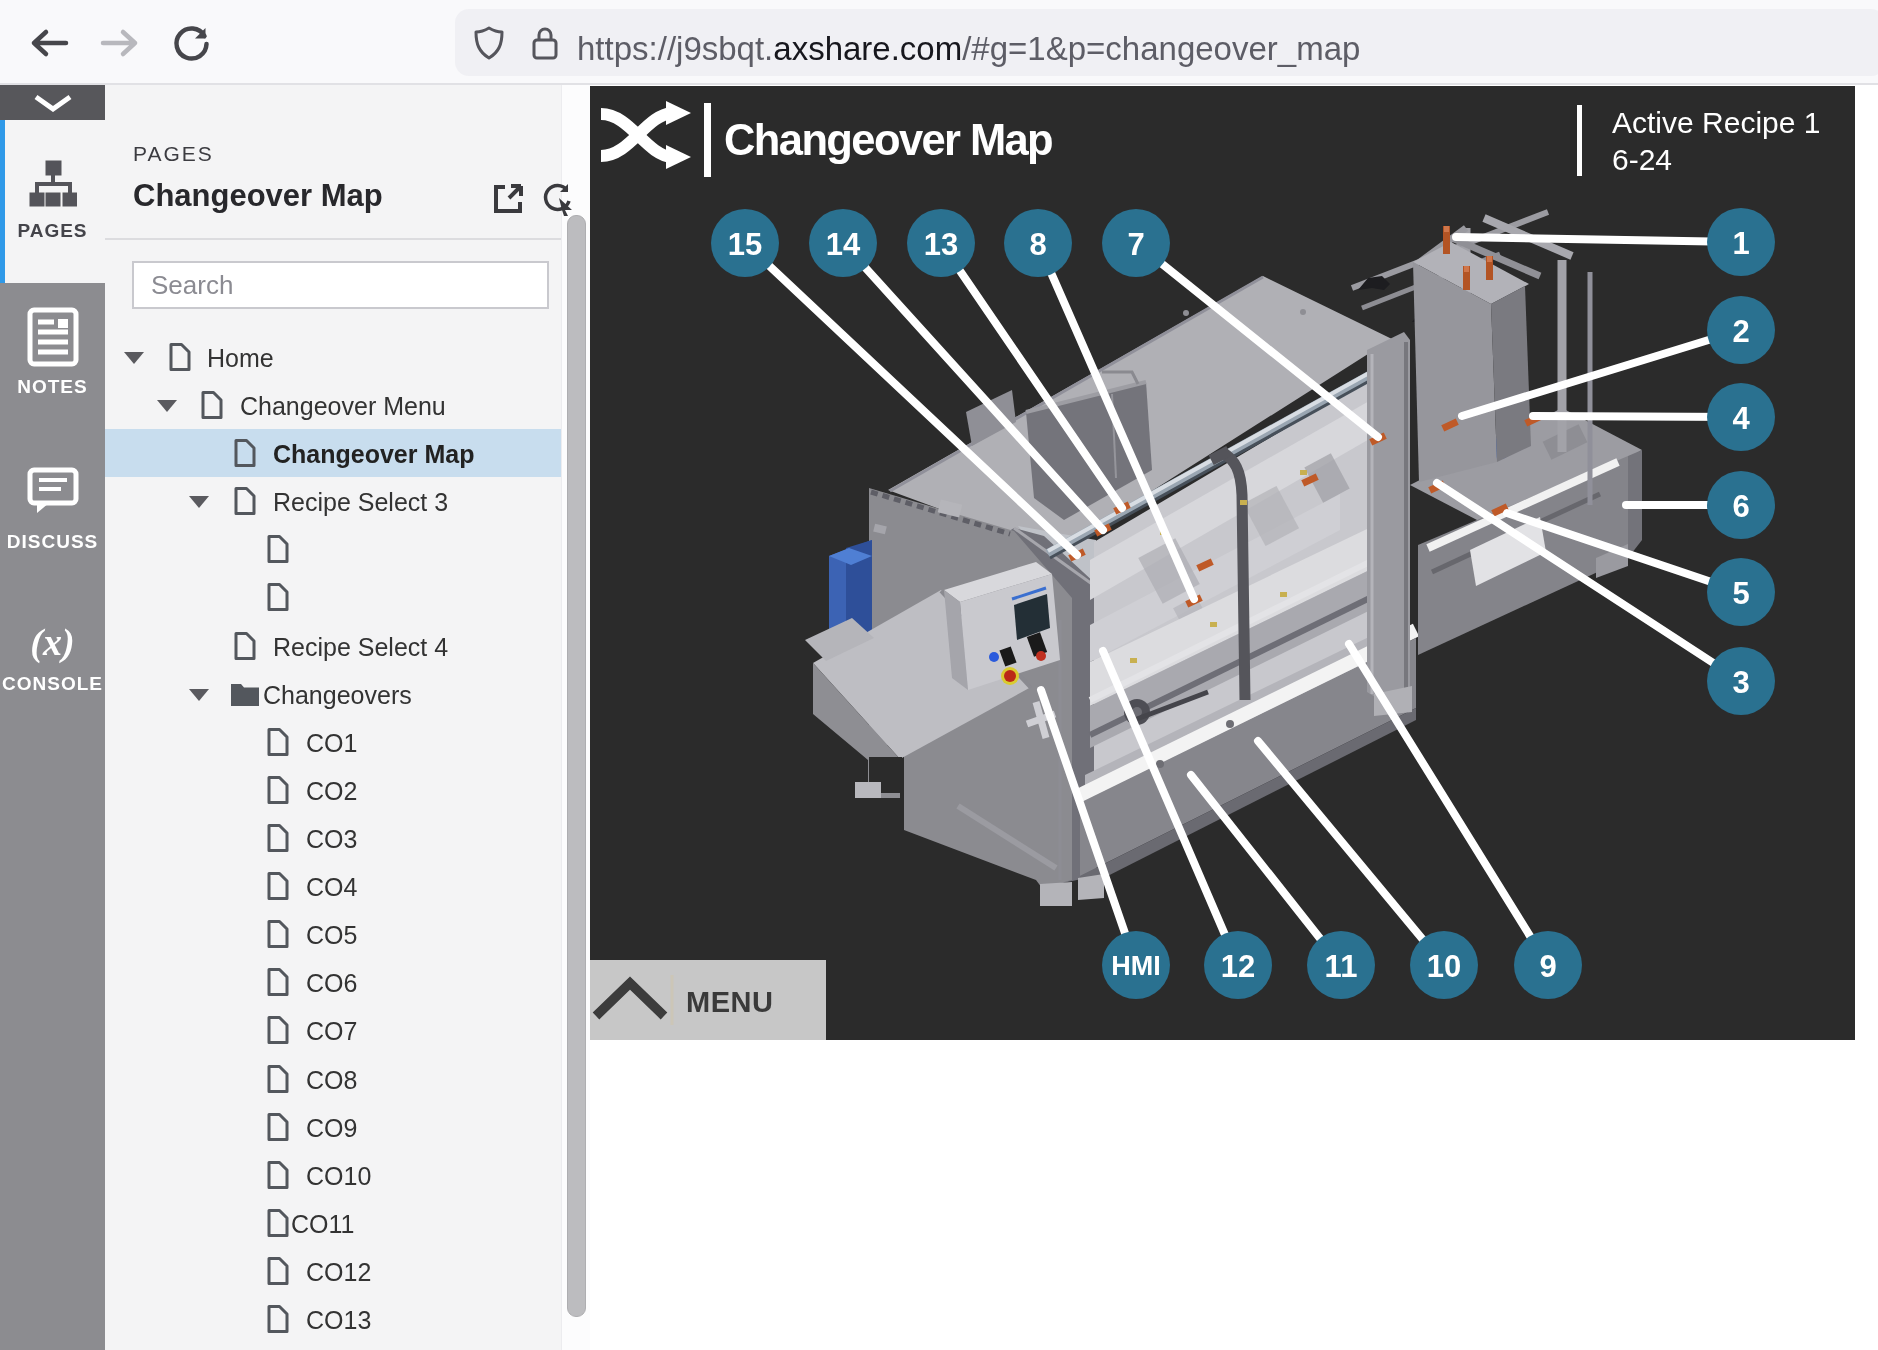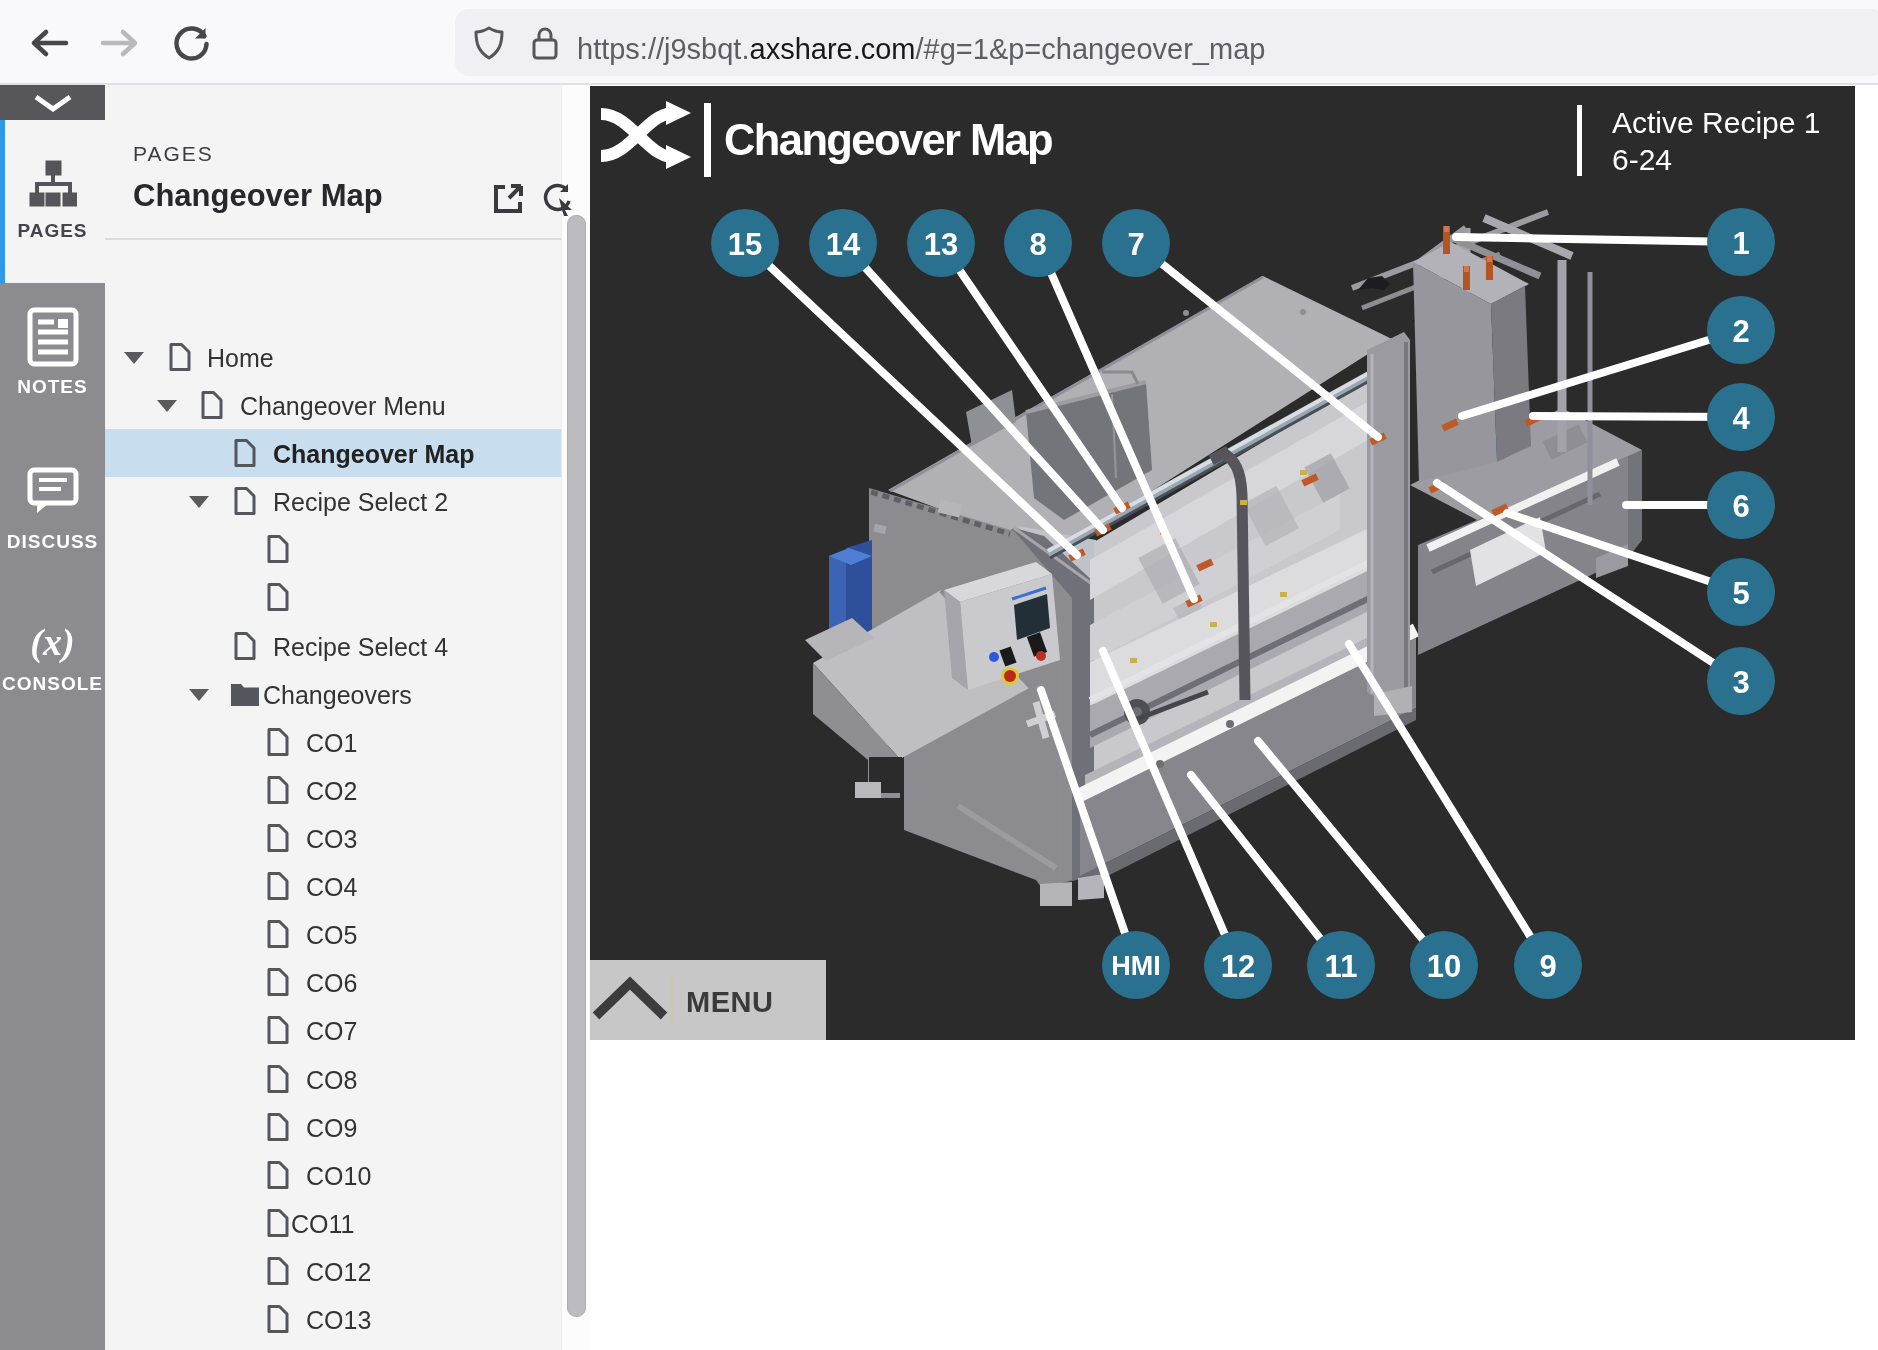--- a/index.html
+++ b/index.html
@@ -1,21 +1,21 @@
 <!DOCTYPE html>
 <html><head>
 <meta charset="utf-8">
 <style>
   html,body{margin:0;padding:0;width:1878px;height:1350px;background:#ffffff;
     font-family:"Liberation Sans",sans-serif;overflow:hidden;position:relative}
   .abs{position:absolute}
   
   #chrome{position:absolute;left:0;top:0;width:1878px;height:83px;background:#f9f9fb;border-bottom:2px solid #e1e1e5}
   #urlbar{position:absolute;left:455px;top:9px;width:1430px;height:67px;background:#f0f0f4;border-radius:14px}
-  #urltext{position:absolute;left:577px;top:6px;height:83px;line-height:86px;font-size:29px;color:#5d5d66}
+  #urltext{position:absolute;left:577px;top:6px;height:83px;line-height:86px;font-size:33px;color:#5d5d66}
   #urltext b{color:#17171d;font-weight:normal}
   
   #sidebar{position:absolute;left:0;top:85px;width:105px;height:1265px;background:#8c8c90}
   #sbtop{position:absolute;left:0;top:0;width:105px;height:35px;background:#57575b}
   #sbpages{position:absolute;left:0;top:35px;width:105px;height:163px;background:#f4f4f5}
   #sbblue{position:absolute;left:0;top:0;width:5px;height:163px;background:#2f99e8}
   .sblab{position:absolute;width:105px;text-align:center;font-weight:bold;letter-spacing:1px;font-size:19px;color:#fff}
   
   #panel{position:absolute;left:105px;top:85px;width:484px;height:1265px;background:#f4f4f5}
   #ptitle{position:absolute;left:28px;top:57px;font-size:21px;letter-spacing:2px;color:#3c3c41}
@@ -99,20 +99,21 @@
   <svg class="abs" style="left:387px;top:98px;z-index:3" width="32" height="32" viewBox="0 0 32 32">
     <path d="M13 4 H4 V28 H28 V19" stroke="#3a3a3e" stroke-width="4" fill="none"></path>
     <path d="M17 15 L29 3 M29 3 H19 M29 3 V13" stroke="#3a3a3e" stroke-width="4" fill="none"></path>
   </svg>
   <svg class="abs" style="left:434px;top:97px;z-index:3" width="36" height="34" viewBox="0 0 36 34">
     <path d="M28 8 A 12 12 0 1 0 30 19" stroke="#3a3a3e" stroke-width="3.5" fill="none"></path>
     <path d="M29 2 L29 10 L21 10 Z" fill="#3a3a3e"></path>
     <path d="M20 16 L33 28 L26 28 L29 34 L25 34 L23 28 Z" fill="#3a3a3e"></path>
   </svg>
   <div id="psep"></div>
+  <div id="search">Search</div>
   <div id="tree">
 <div class="row" style="top:248px">
         <span class="arr" style="left:19px"></span>
         <svg class="dico" style="left:62px" width="26" height="30" viewBox="0 0 26 30">
           <path d="M4 2.5 H14.5 L22 10 V27.5 H4 Z" fill="none" stroke="#53575d" stroke-width="3" stroke-linejoin="round"></path>
         </svg>
         <span class="lbl" style="left:102px">Home</span>
       </div>
 <div class="row" style="top:296px">
         <span class="arr" style="left:52px"></span>
@@ -125,21 +126,21 @@
         <svg class="dico" style="left:127px" width="26" height="30" viewBox="0 0 26 30">
           <path d="M4 2.5 H14.5 L22 10 V27.5 H4 Z" fill="none" stroke="#53575d" stroke-width="3" stroke-linejoin="round"></path>
         </svg>
         <span class="lbl" style="left:168px">Changeover Map</span>
       </div>
 <div class="row" style="top:392px">
         <span class="arr" style="left:84px"></span>
         <svg class="dico" style="left:127px" width="26" height="30" viewBox="0 0 26 30">
           <path d="M4 2.5 H14.5 L22 10 V27.5 H4 Z" fill="none" stroke="#53575d" stroke-width="3" stroke-linejoin="round"></path>
         </svg>
-        <span class="lbl" style="left:168px">Recipe Select 2</span>
+        <span class="lbl" style="left:168px">Recipe Select 3</span>
       </div>
 <div class="row" style="top:440px">
         <svg class="dico" style="left:160px" width="26" height="30" viewBox="0 0 26 30">
           <path d="M4 2.5 H14.5 L22 10 V27.5 H4 Z" fill="none" stroke="#53575d" stroke-width="3" stroke-linejoin="round"></path>
         </svg>
       </div>
 <div class="row" style="top:488px">
         <svg class="dico" style="left:160px" width="26" height="30" viewBox="0 0 26 30">
           <path d="M4 2.5 H14.5 L22 10 V27.5 H4 Z" fill="none" stroke="#53575d" stroke-width="3" stroke-linejoin="round"></path>
         </svg>

